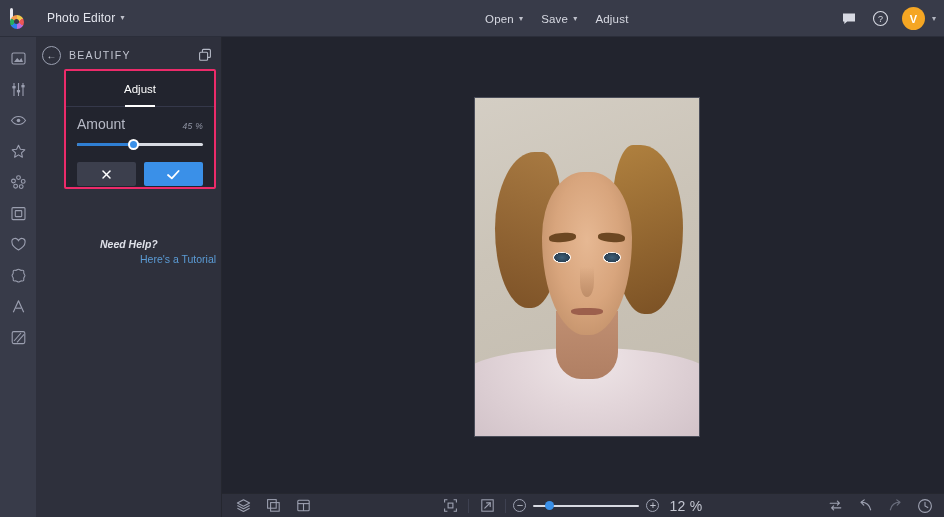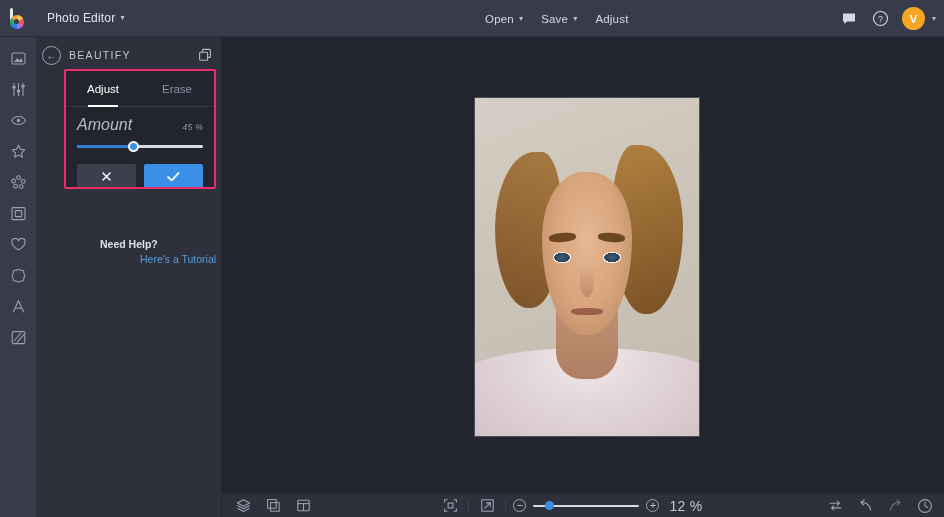--- a/index.html
+++ b/index.html
@@ -136,21 +136,21 @@
   .tab.active { color: #ffffff; font-weight: normal; }
   .tab.active::after {
     content: ""; position: absolute; bottom: -1px;
     left: 50%; transform: translateX(-50%);
     width: 30px; height: 2px; background: #ffffff;
   }
   #amount-row {
     display: flex; justify-content: space-between; align-items: baseline;
     padding: 9px 11px 0 11px;
   }
-  #amount-label { font-size: 16px; color: #b7bac6; font-style: italic; }
+  #amount-label { font-size: 14px; color: #b7bac6; }
   #amount-value { font-size: 8.5px; color: #9296a6; letter-spacing: .3px; font-style: italic; }
   #slider-wrap {
     position: relative; margin: 7px 11px 0 11px; height: 12px;
   }
   #slider-track {
     position: absolute; top: 4px; left: 0; right: 0;
     height: 3px; border-radius: 2px; background: #d8dae2;
   }
   #slider-fill {
     position: absolute; top: 4px; left: 0;
@@ -171,21 +171,21 @@
     display: flex; align-items: center; justify-content: center;
     cursor: pointer; color: #ffffff;
   }
   #cancel-btn { background: #3c3f4d; }
   #apply-btn { background: #3a90e8; }
 
   #help-block {
     position: absolute; left: 64px; top: 200px;
     line-height: 1.45;
   }
-  #help-title { font-size: 10.5px; color: #dfe1e9; font-weight: bold; }
+  #help-title { font-size: 10.5px; color: #dfe1e9; font-weight: bold; font-style: italic; }
   #help-link {
     font-size: 10.5px; color: #5b9bd5; cursor: pointer; display: block; padding-left: 40px;
   }
 
   
   #canvas-area {
     position: absolute; left: 222px; top: 37px;
     width: 722px; height: 456px;
     background: #22242e;
   }
@@ -441,23 +441,20 @@
           <rect x="1.6" y="4.2" width="8" height="8" rx="1" fill="#2e303c" stroke="currentColor" stroke-width="1.1"></rect>
         </svg>
       </div>
     </div>
 
     <div id="hl-box" style="border-color: rgb(236, 43, 106);">
 
       <div id="tabs">
         <div class="tab active">
           <span>Adjust</span>
-        </div>
-        <div class="tab">
-          <span>Erase</span>
         </div>
       </div>
 
       <div id="amount-row">
         <span id="amount-label">Amount</span>
         <span id="amount-value">45 %</span>
       </div>
 
       <div id="slider-wrap">
         <div id="slider-track"></div>

